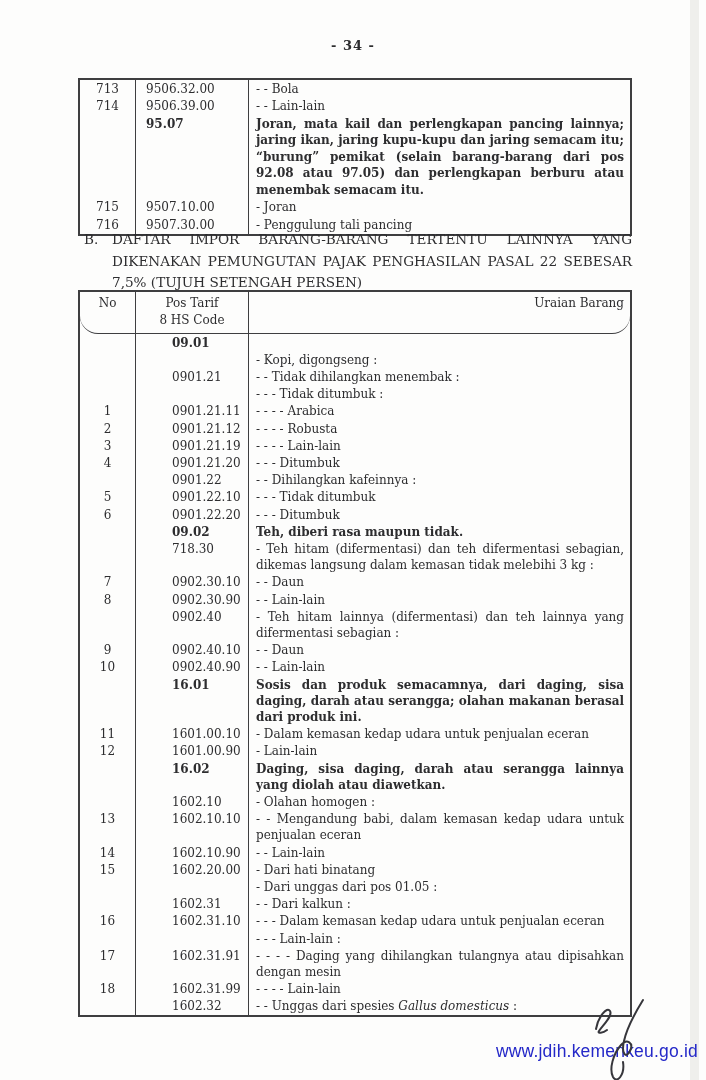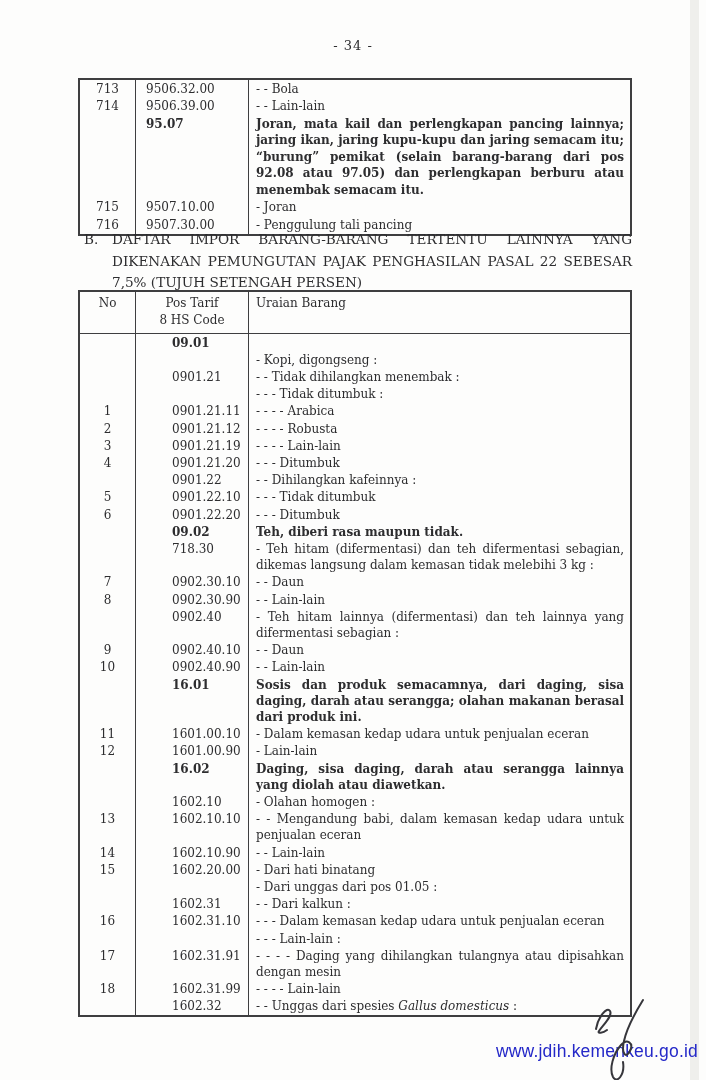--- a/index.html
+++ b/index.html
@@ -5,42 +5,42 @@
   html,body { margin:0; padding:0; }
   .page {
     position:relative; width:706px; height:1080px;
     background:#fdfdfc; overflow:hidden;
     font-family:"DejaVu Serif","Liberation Serif",serif;
     color:#2d2d2f;
   }
   .scan-band { position:absolute; right:7px; top:0; width:9px; height:100%;
     background:#efefec; }
   .page-number { position:absolute; top:38px; left:0; right:0;
-    text-align:center; font-size:13px; letter-spacing:1px; }
+    text-align:center; font-size:13px; letter-spacing:1px;font-weight:bold; }
 
   
   .tbl { position:absolute; left:78px; width:554px;
     border:2px solid #3e3e40; background:#fdfdfc; box-sizing:border-box; }
   .tbl1 { top:78px; font-size:12px; line-height:16.5px; }
   .tbl2 { top:290px; font-size:12px; line-height:16.2px; }
   .row { display:flex; align-items:stretch; }
   .c { box-sizing:border-box; padding:0.5px 4px; }
   .c-no { width:56px; flex:none; text-align:center; border-right:1.2px solid #3e3e40; }
   .c-code { width:113px; flex:none; border-right:1.2px solid #3e3e40; white-space:nowrap; }
   .tbl1 .c-code { padding-left:10px; }
   .tbl2 .c-code { padding-left:36px; }
   .c-desc { flex:1; text-align:justify; padding:0.5px 6px 0.5px 7px; }
   .b { font-weight:bold; }
   .it { font-style:italic; }
 
   
-  .head { border-bottom:1.2px solid #3e3e40; line-height:17px; }
+  .head { border-bottom:1.2px solid #3e3e40; line-height:17px;border-radius:18px; }
   .head .c { padding-top:3px; padding-bottom:4px; text-align:center; }
   .head .c-code { padding-left:4px; white-space:normal; }
-  .head .c-desc { text-align:left; }
+  .head .c-desc { text-align:right; }
 
   
   .section-heading { position:absolute; left:84px; top:229px; width:548px;
     font-size:13.6px; line-height:21.5px; }
   .sec-label { position:absolute; left:0; top:0; }
   .sec-lines { margin-left:28px; }
   .just-line { text-align:justify; text-align-last:justify; }
 
   
   .watermark { position:absolute; top:1041px; right:8px;

